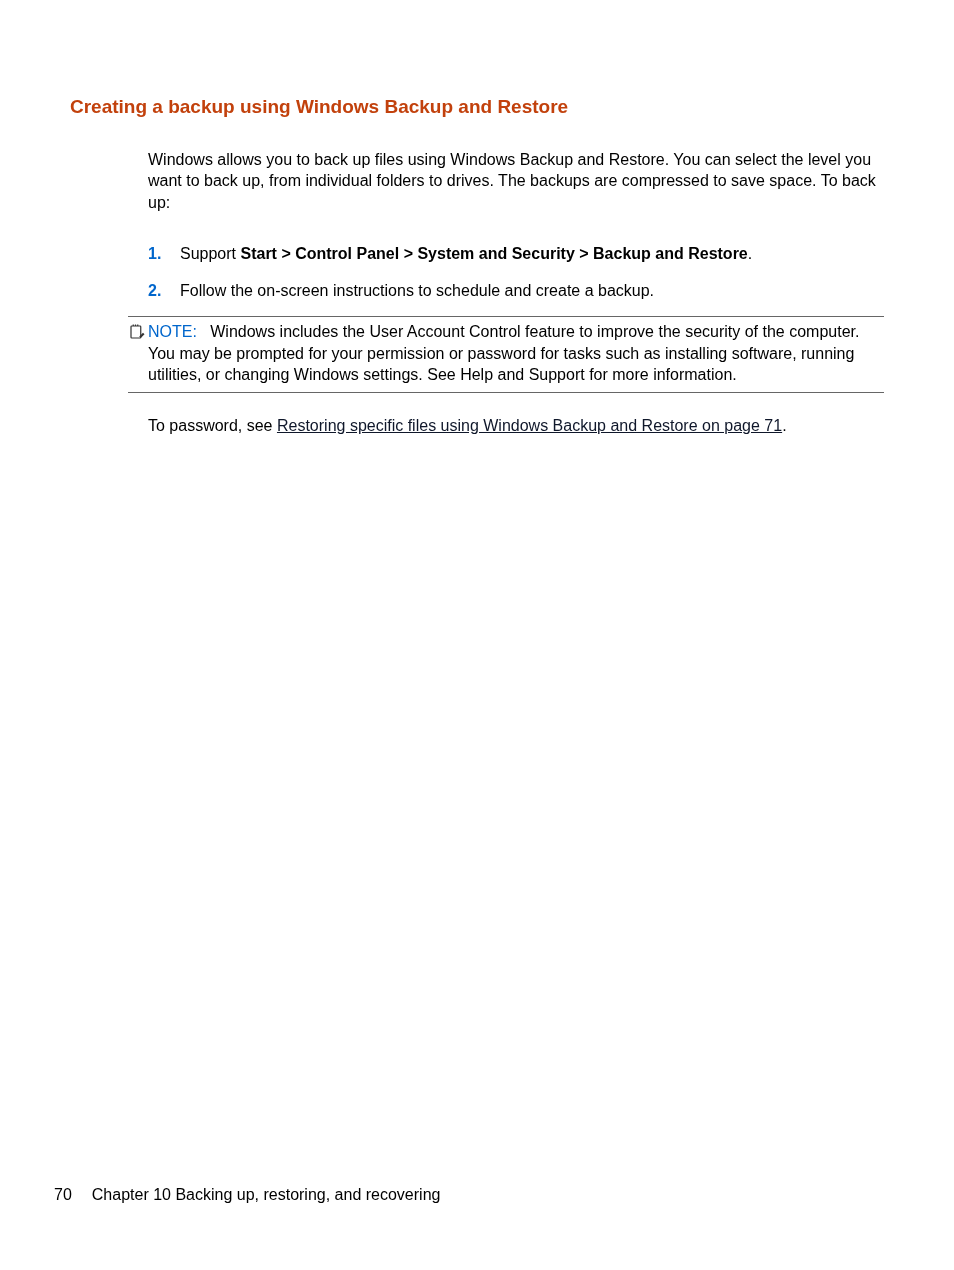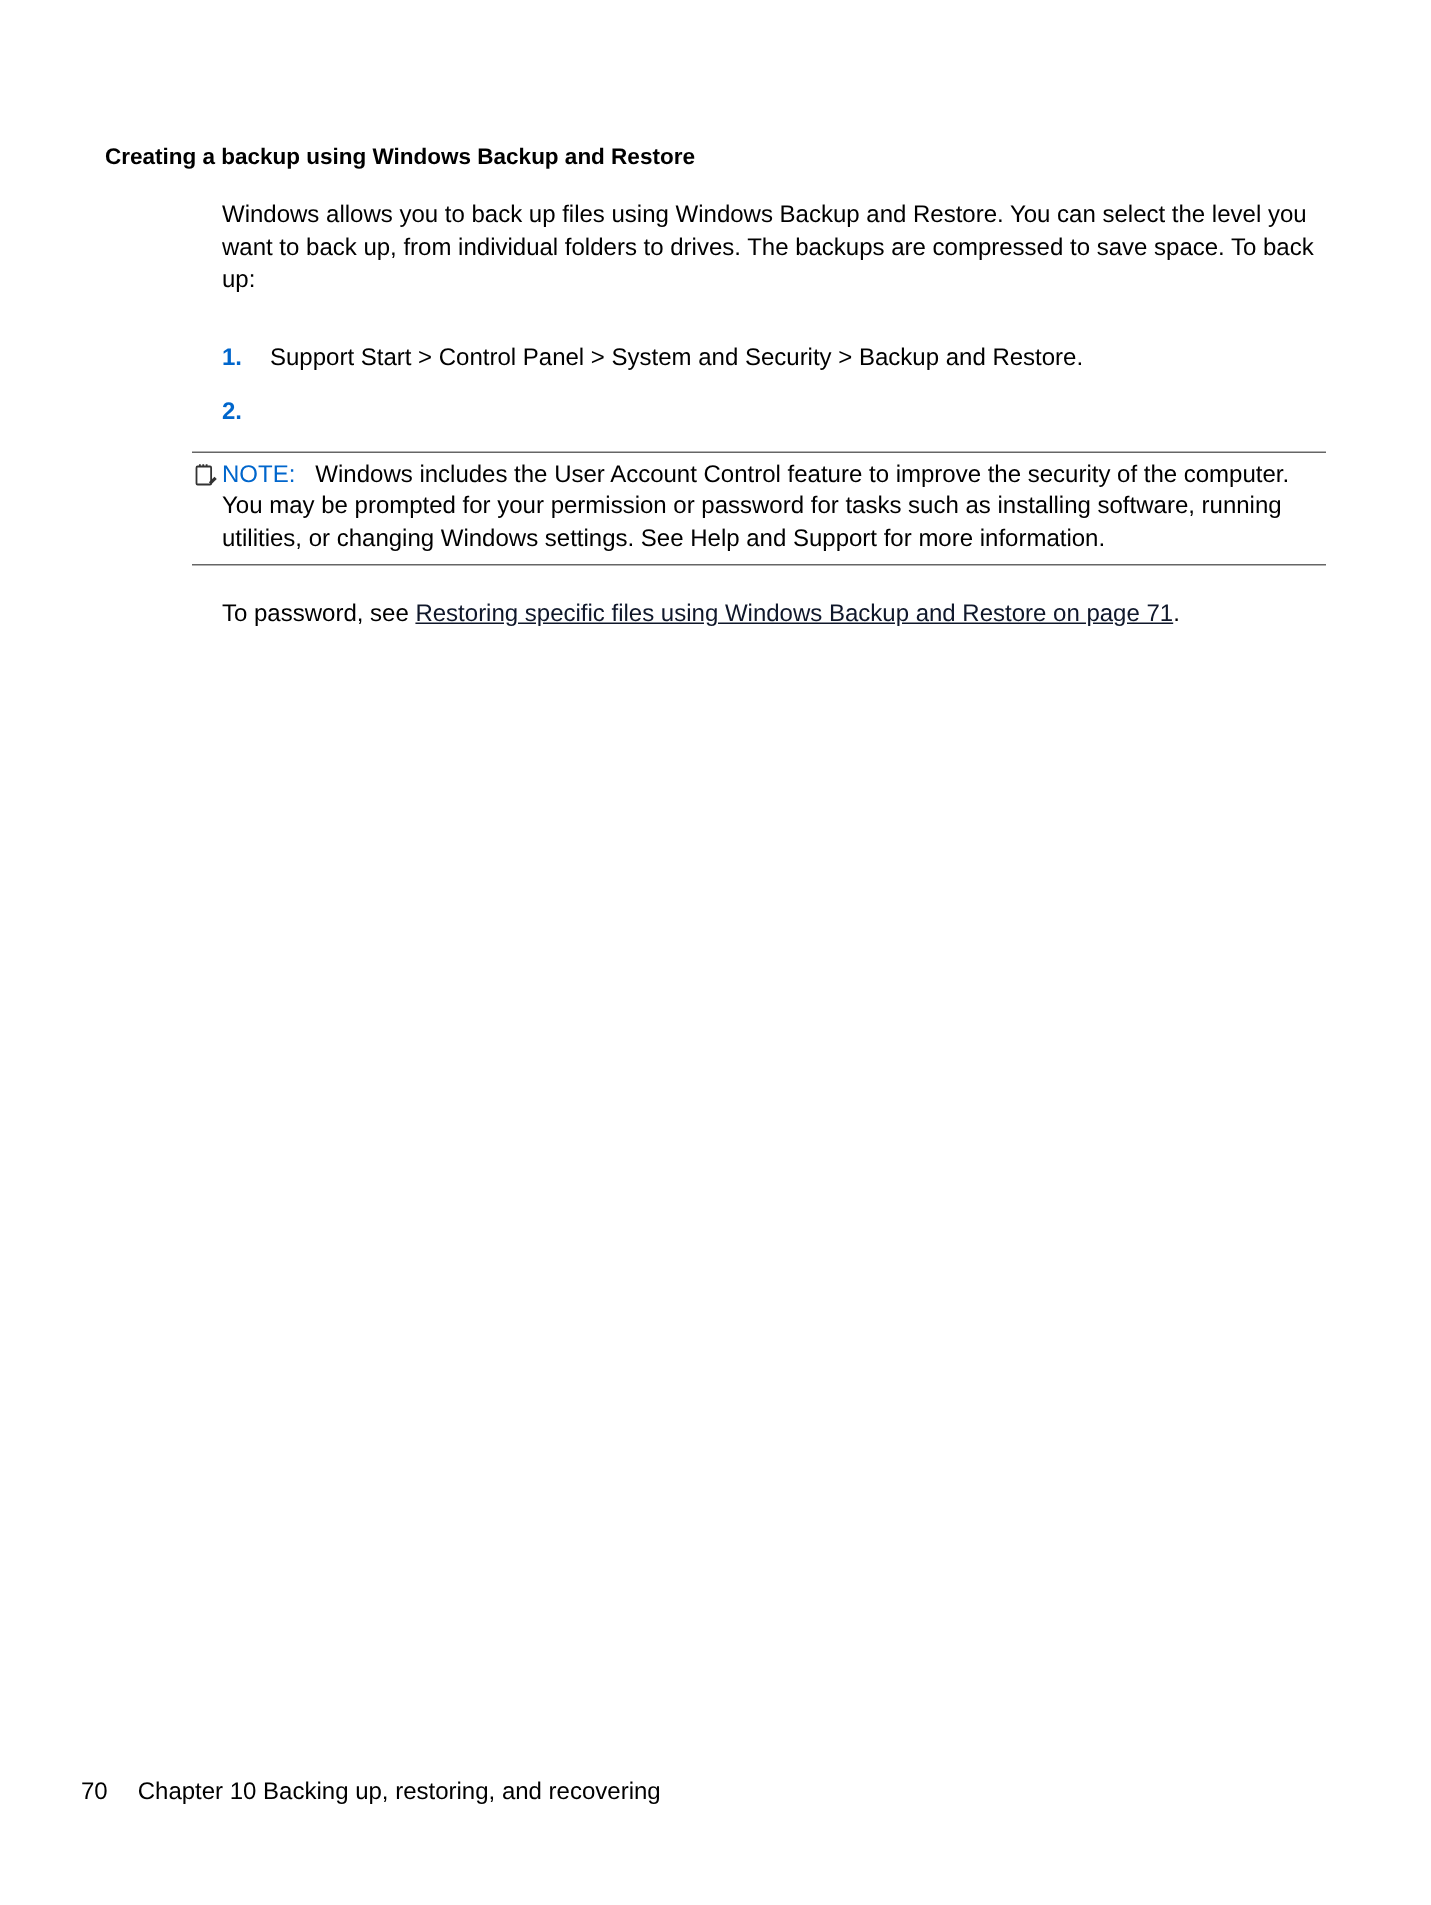--- a/index.html
+++ b/index.html
@@ -12,24 +12,24 @@
       font-size: 16px;
       line-height: 1.4;
       color: #000;
       background: #fff;
       width: 954px;
       height: 1270px;
       position: relative;
       padding: 94px 70px 0 70px;
     }
     .heading {
-      color: #000000;
+      color: #c2410c;
       font-weight: bold;
-      font-size: 15px;
-      margin-bottom: 18px;
+      font-size: 19px;
+      margin-bottom: 28px;
     }
     .content {
       margin-left: 78px;
     }
     .intro {
       margin-bottom: 30px;
       font-size: 16px;
       line-height: 1.35;
     }
     .steps {
@@ -43,21 +43,21 @@
     .step-num {
       color: #0066cc;
       font-weight: bold;
       min-width: 32px;
       font-size: 16px;
     }
     .step-text {
       font-size: 16px;
     }
     .bold {
-      font-weight: normal;
+      font-weight: bold;
     }
     .note-block {
       border-top: 1px solid #666;
       border-bottom: 1px solid #666;
       padding: 4px 0 6px 0;
       margin-left: -20px;
       margin-bottom: 22px;
       display: flex;
       align-items: flex-start;
     }
@@ -106,20 +106,23 @@
 
   <ol class="steps">
     <li class="step">
       <span class="step-num">1.</span>
       <span class="step-text">
         <span>Support </span><span class="bold">Start &gt; Control Panel &gt; System and Security &gt; Backup and Restore</span><span>.</span>
       </span>
     </li>
     <li class="step">
       <span class="step-num">2.</span>
+      <span class="step-text">
+        <span>Follow the on-screen instructions to schedule and create a backup.</span><span class="bold"></span><span></span>
+      </span>
     </li>
   </ol>
 
   <div class="note-block">
     <span class="note-icon">
       <svg viewBox="0 0 24 24" fill="none" stroke="#333" stroke-width="1.6">
         <rect x="4" y="4" width="13" height="16" rx="1"></rect>
         <path d="M7 4 L7 2 M10 4 L10 2 M13 4 L13 2"></path>
         <path d="M15 18 L20 13 L22 15 L17 20 Z" fill="#333" stroke="none"></path>
       </svg>

